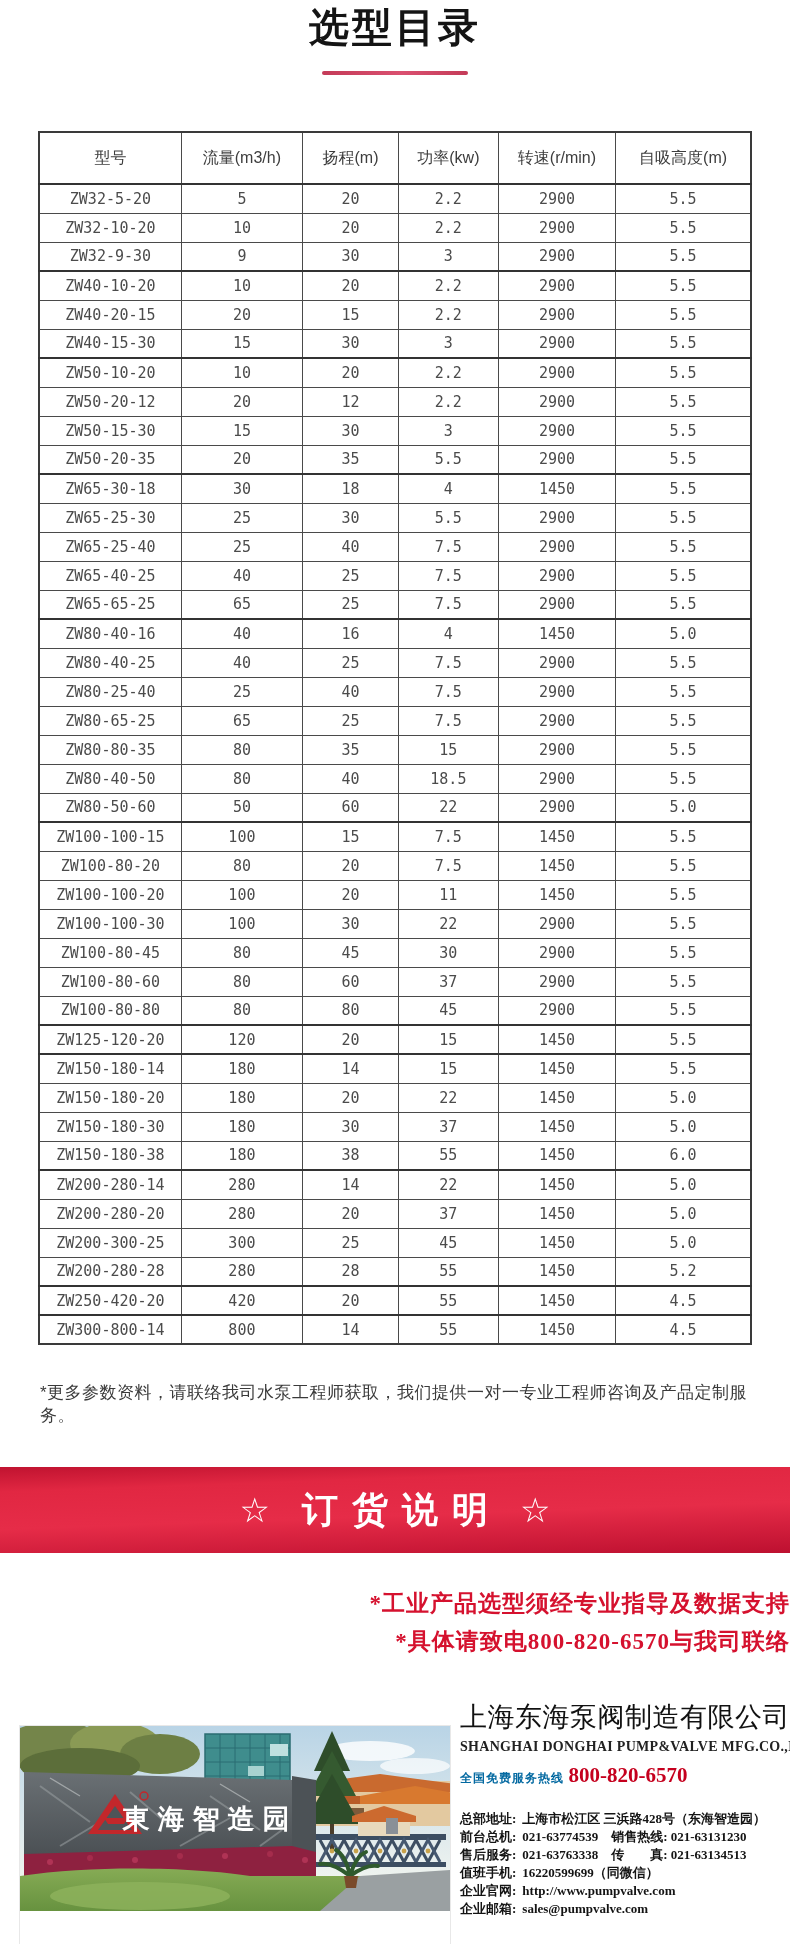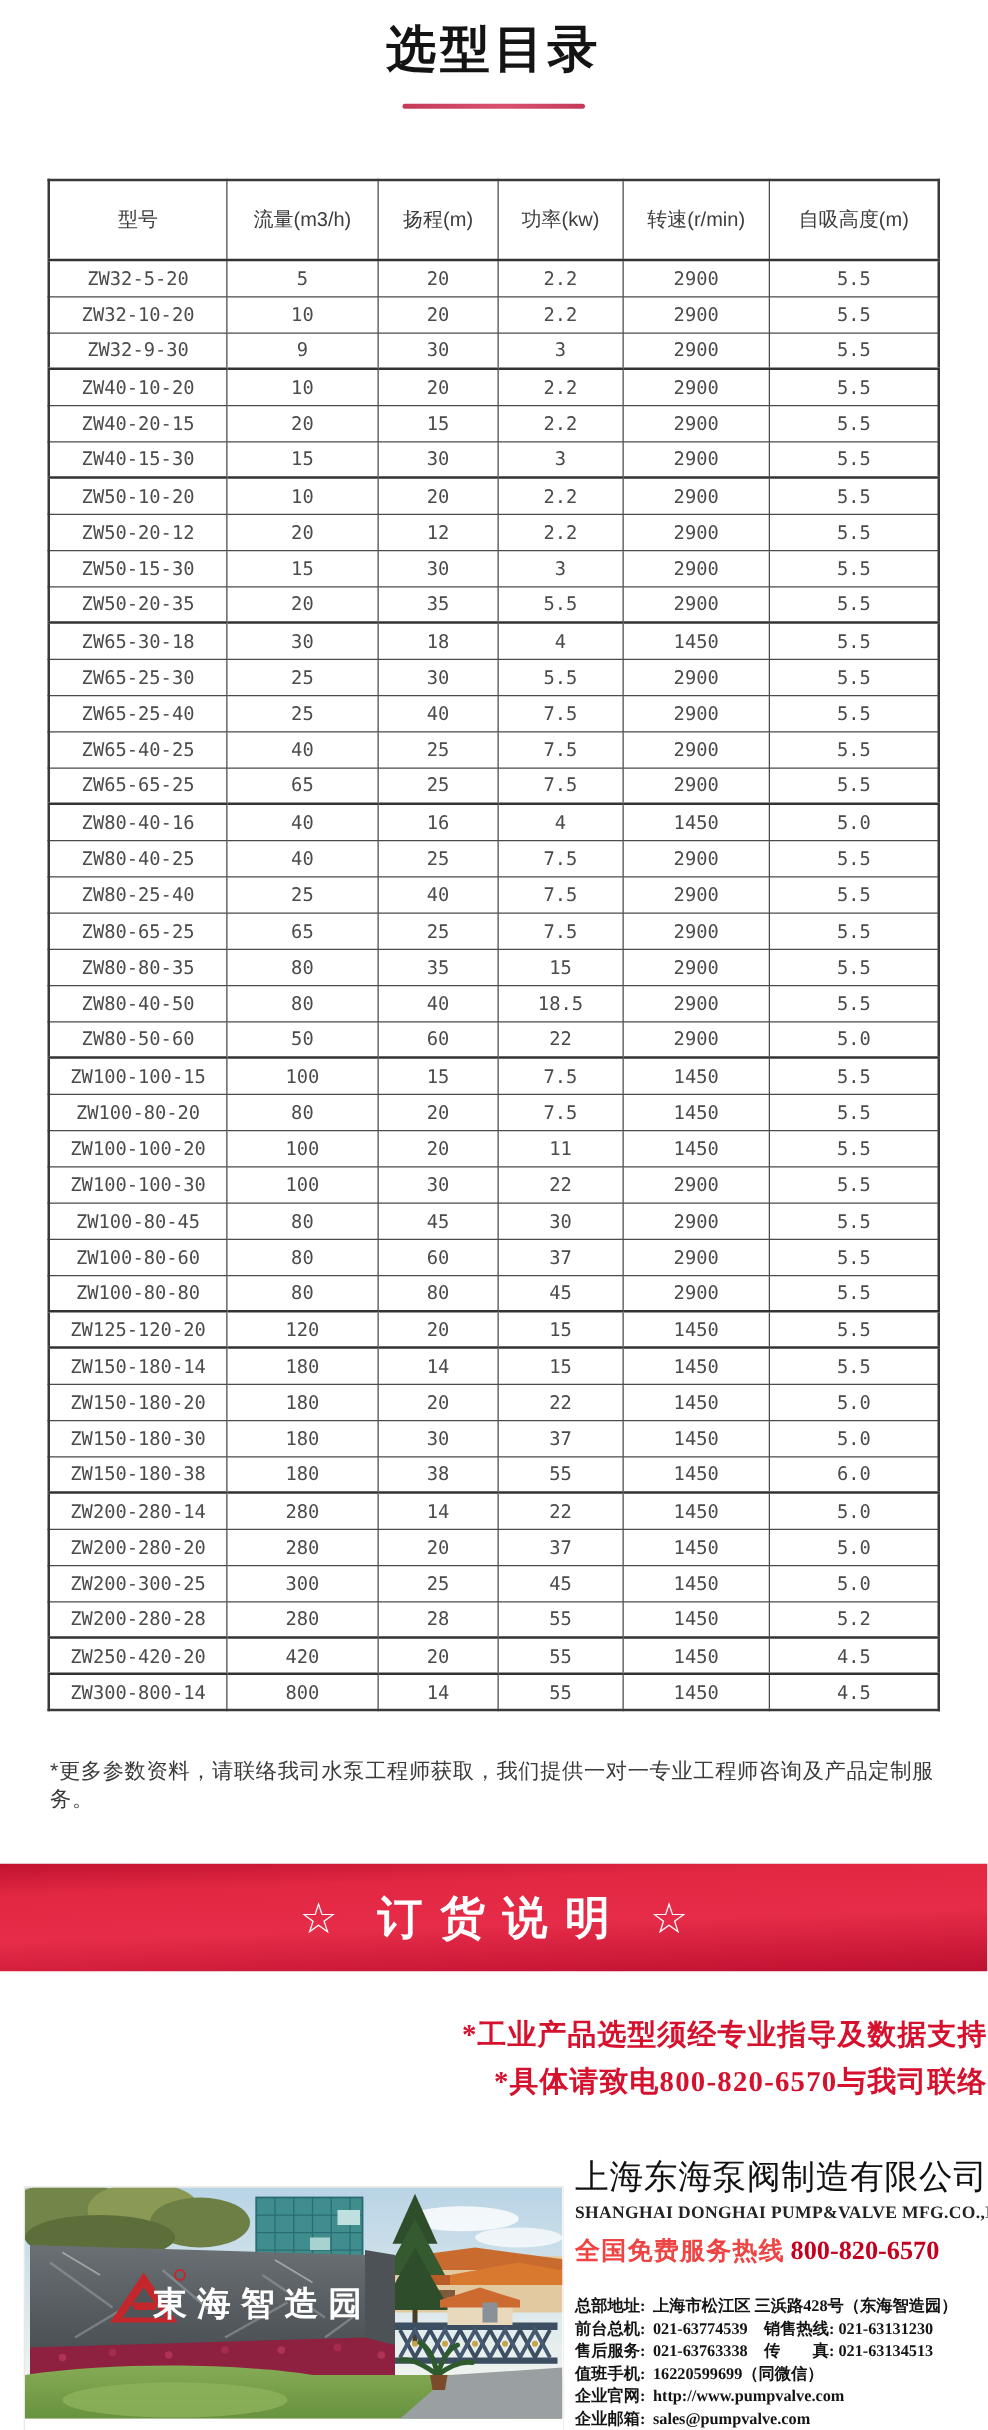--- a/index.html
+++ b/index.html
@@ -4,42 +4,42 @@
 <style>
   * { margin:0; padding:0; box-sizing:border-box; }
   html,body { background:#ffffff; }
   body {
     width:790px; height:1944px; margin:0 auto; overflow:hidden;
     font-family:"Liberation Sans", sans-serif; color:#1a1a1a;
   }
 
   
   .page-title {
-    margin-top:12px; text-align:center;
+    text-align:center;
     font-size:40px; font-weight:bold; color:#141414; letter-spacing:3px;
   }
   .title-underline {
     width:146px; height:4px; margin:16px auto 0;
     background:linear-gradient(90deg,#c43b58,#da5070 55%,#c43b58);
     border-radius:2px;
   }
 
   
   .spec-table-wrap { margin:56px 38px 0; }
   table.spec {
     width:100%; border-collapse:collapse; table-layout:fixed;
     border:2px solid #3a3a3a;
     font-family:"DejaVu Sans Mono","Liberation Mono", monospace;
     color:#4b4b4b;
   }
   table.spec th, table.spec td {
     border:1.3px solid #4a4a4a; text-align:center; vertical-align:middle;
   }
   table.spec th {
-    height:64px; font-size:16px; font-weight:normal; color:#3d3d3d;
+    height:52px; font-size:16px; font-weight:normal; color:#3d3d3d;
     font-family:"Liberation Sans", sans-serif;
   }
   table.spec thead tr { border-bottom:2.2px solid #333; }
   table.spec td { height:29px; font-size:15px; }
   table.spec tr.series-start td { border-top:2.2px solid #333; }
   col.c-model {width:20%} col.c-flow {width:17%} col.c-head {width:13.5%}
   col.c-power {width:14%} col.c-speed {width:16.5%} col.c-suction {width:19%}
 
   
   .footnote {
@@ -73,21 +73,21 @@
   .company-info { margin-left:10px; flex:1; }
   .company-name-cn {
     font-size:27px; font-weight:normal; color:#111; letter-spacing:.5px; margin-top:2px;
     white-space:nowrap;
   }
   .company-name-en {
     font-size:14px; font-weight:bold; color:#222; margin-top:4px;
     font-family:"Liberation Serif", serif; letter-spacing:.3px; white-space:nowrap;
   }
   .hotline { margin-top:8px; font-weight:bold; white-space:nowrap; }
-  .hotline .hl-label { font-size:20px; color:#ef4444; letter-spacing:1px; }
+  .hotline .hl-label { font-size:12px; color:#0369a1; letter-spacing:1px; }
   .hotline .hl-number { font-size:21px; color:#c5001e; font-family:"Liberation Serif", serif; }
   .contact-lines { margin-top:22px; }
   .contact-line {
     font-size:13px; line-height:18px; font-weight:bold; color:#141414;
     font-family:"Liberation Serif", serif; white-space:nowrap;
   }
   .contact-line .c-label { margin-right:6px; }
 </style>
 </head>
 <body>

